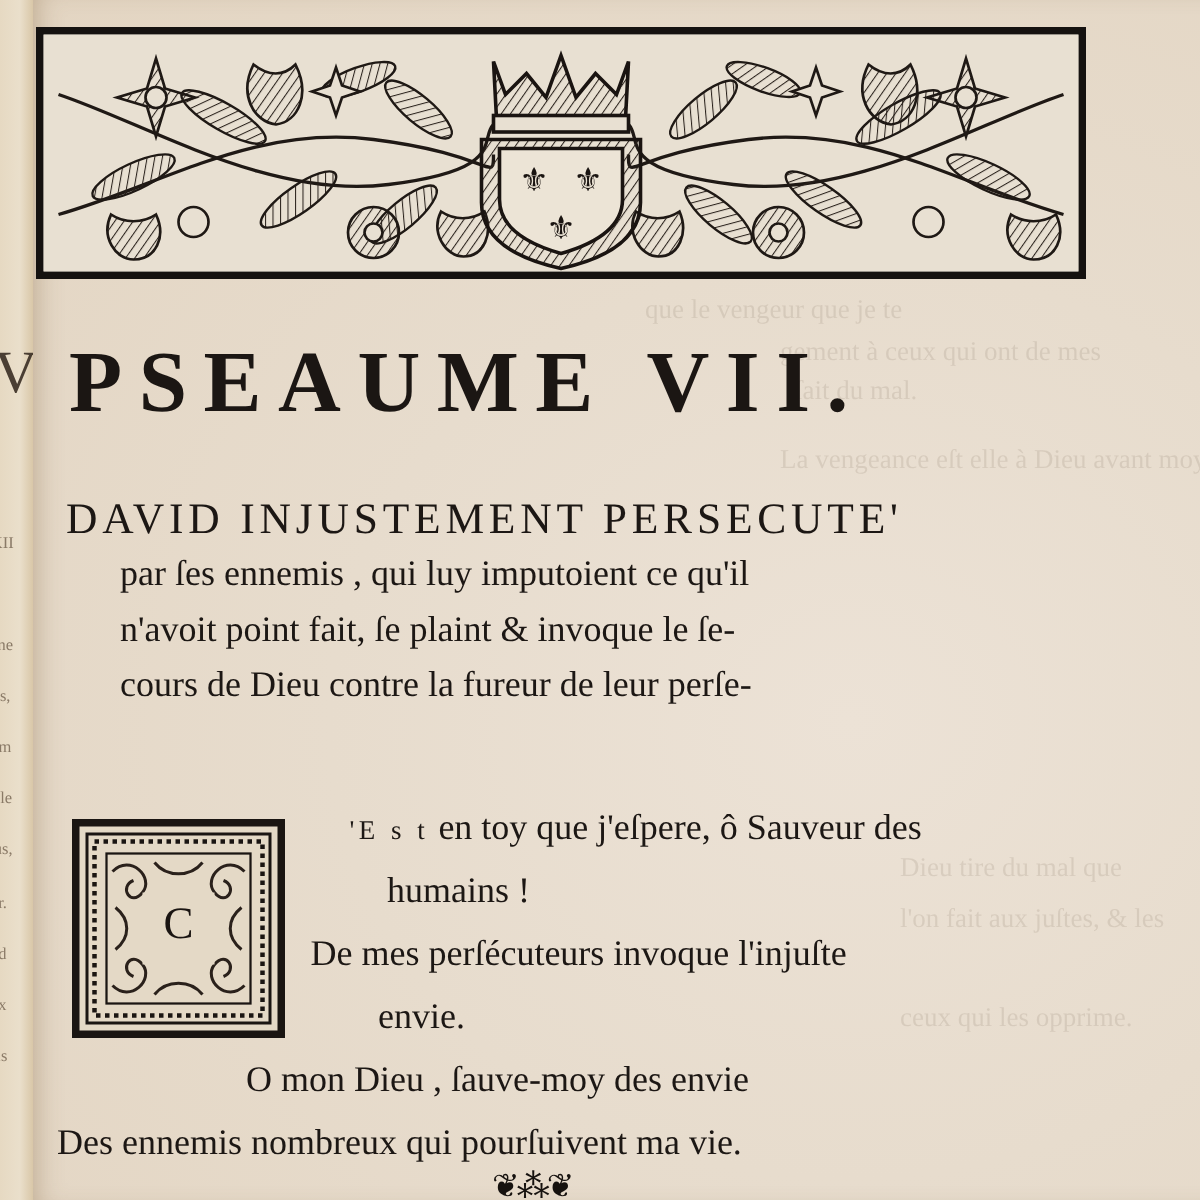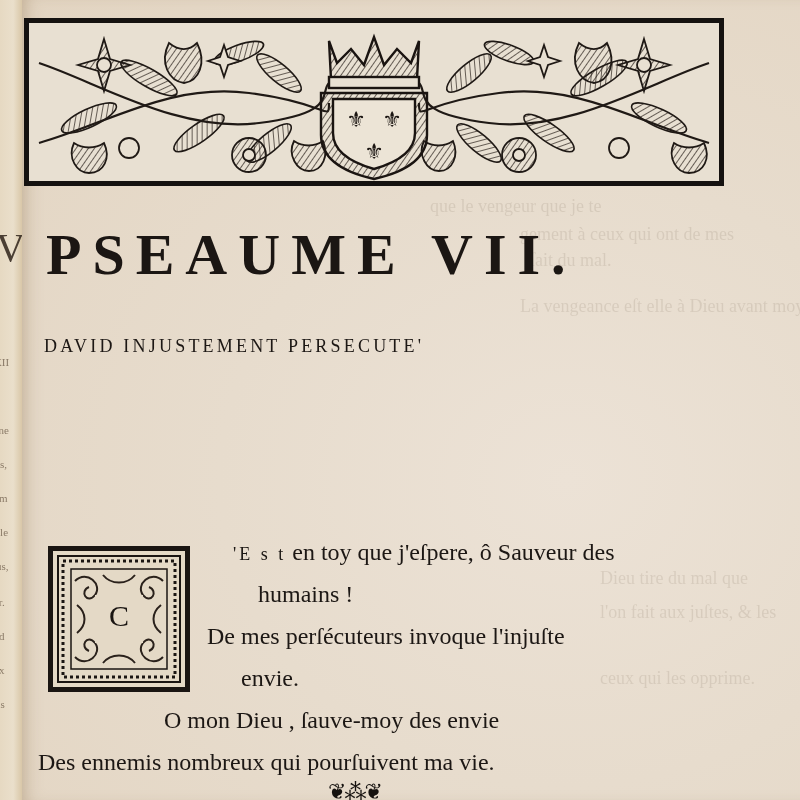--- a/index.html
+++ b/index.html
@@ -82,21 +82,21 @@
       left: 44px;
       top: 328px;
       width: 670px;
       font-family: "Liberation Serif", serif;
       font-size: 24px;
       line-height: 37px;
       color: #1c1714;
     }
     .argument .lead {
       letter-spacing: 3.2px;
-      font-size: 18px;
+      font-size: 29px;
     }
     .argument .line { display: block; white-space: nowrap; }
     .argument .indent { padding-left: 36px; }
 
     .drop-cap {
       position: absolute;
       left: 48px;
       top: 546px;
       width: 142px;
       height: 146px;
@@ -251,20 +251,23 @@
       <text x="363" y="104">⚜</text>
       <text x="345" y="136">⚜</text>
     </g>
   </svg>
 </div>
 
 <h1 class="title">PSEAUME VII.</h1>
 
 <div class="argument">
   <span class="line lead">DAVID INJUSTEMENT PERSECUTE'</span>
+  <span class="line indent">par ſes ennemis , qui luy imputoient ce qu'il</span>
+  <span class="line indent">n'avoit point fait, ſe plaint &amp; invoque le ſe-</span>
+  <span class="line indent">cours de Dieu contre la fureur de leur perſe-</span>
 </div>
 
 <div class="drop-cap">
   <svg viewBox="0 0 132 136" preserveAspectRatio="none" xmlns="http://www.w3.org/2000/svg">
     <rect x="5" y="5" width="122" height="126" fill="none" stroke="#1a1512" stroke-width="2"></rect>
     <rect x="10" y="10" width="112" height="116" fill="none" stroke="#1a1512" stroke-width="3" stroke-dasharray="3 3"></rect>
     <rect x="18" y="18" width="96" height="100" fill="none" stroke="#1a1512" stroke-width="1.5"></rect>
     <g fill="none" stroke="#2a211b" stroke-width="2">
       <path d="M22 30 C 34 18, 50 34, 42 44 C 34 54, 26 40, 36 36"></path>
       <path d="M110 30 C 98 18, 82 34, 90 44 C 98 54, 106 40, 96 36"></path>
@@ -278,17 +281,17 @@
     <rect x="42" y="44" width="48" height="48" fill="#e4d9c6"></rect>
   </svg>
   <span class="letter">C</span>
 </div>
 
 <div class="verse" style="left:205px;top:540px">
   <span class="smallcaps">'E s t</span><span> en toy que j'eſpere, ô Sauveur des</span>
 </div>
 <div class="verse" style="left:258px;top:582px">humains !</div>
 <div class="verse" style="left:207px;top:624px">De mes perſécuteurs invoque l'injuſte</div>
-<div class="verse" style="left:241px;top:666px">envie.</div>
+<div class="verse" style="left:252px;top:666px">envie.</div>
 <div class="verse" style="left:164px;top:708px">O mon Dieu , ſauve-moy des envie</div>
 <div class="verse" style="left:38px;top:750px">Des ennemis nombreux qui pourſuivent ma vie.</div>
 
 <div class="fleuron">❦⁂❦</div>
 
 </body></html>

